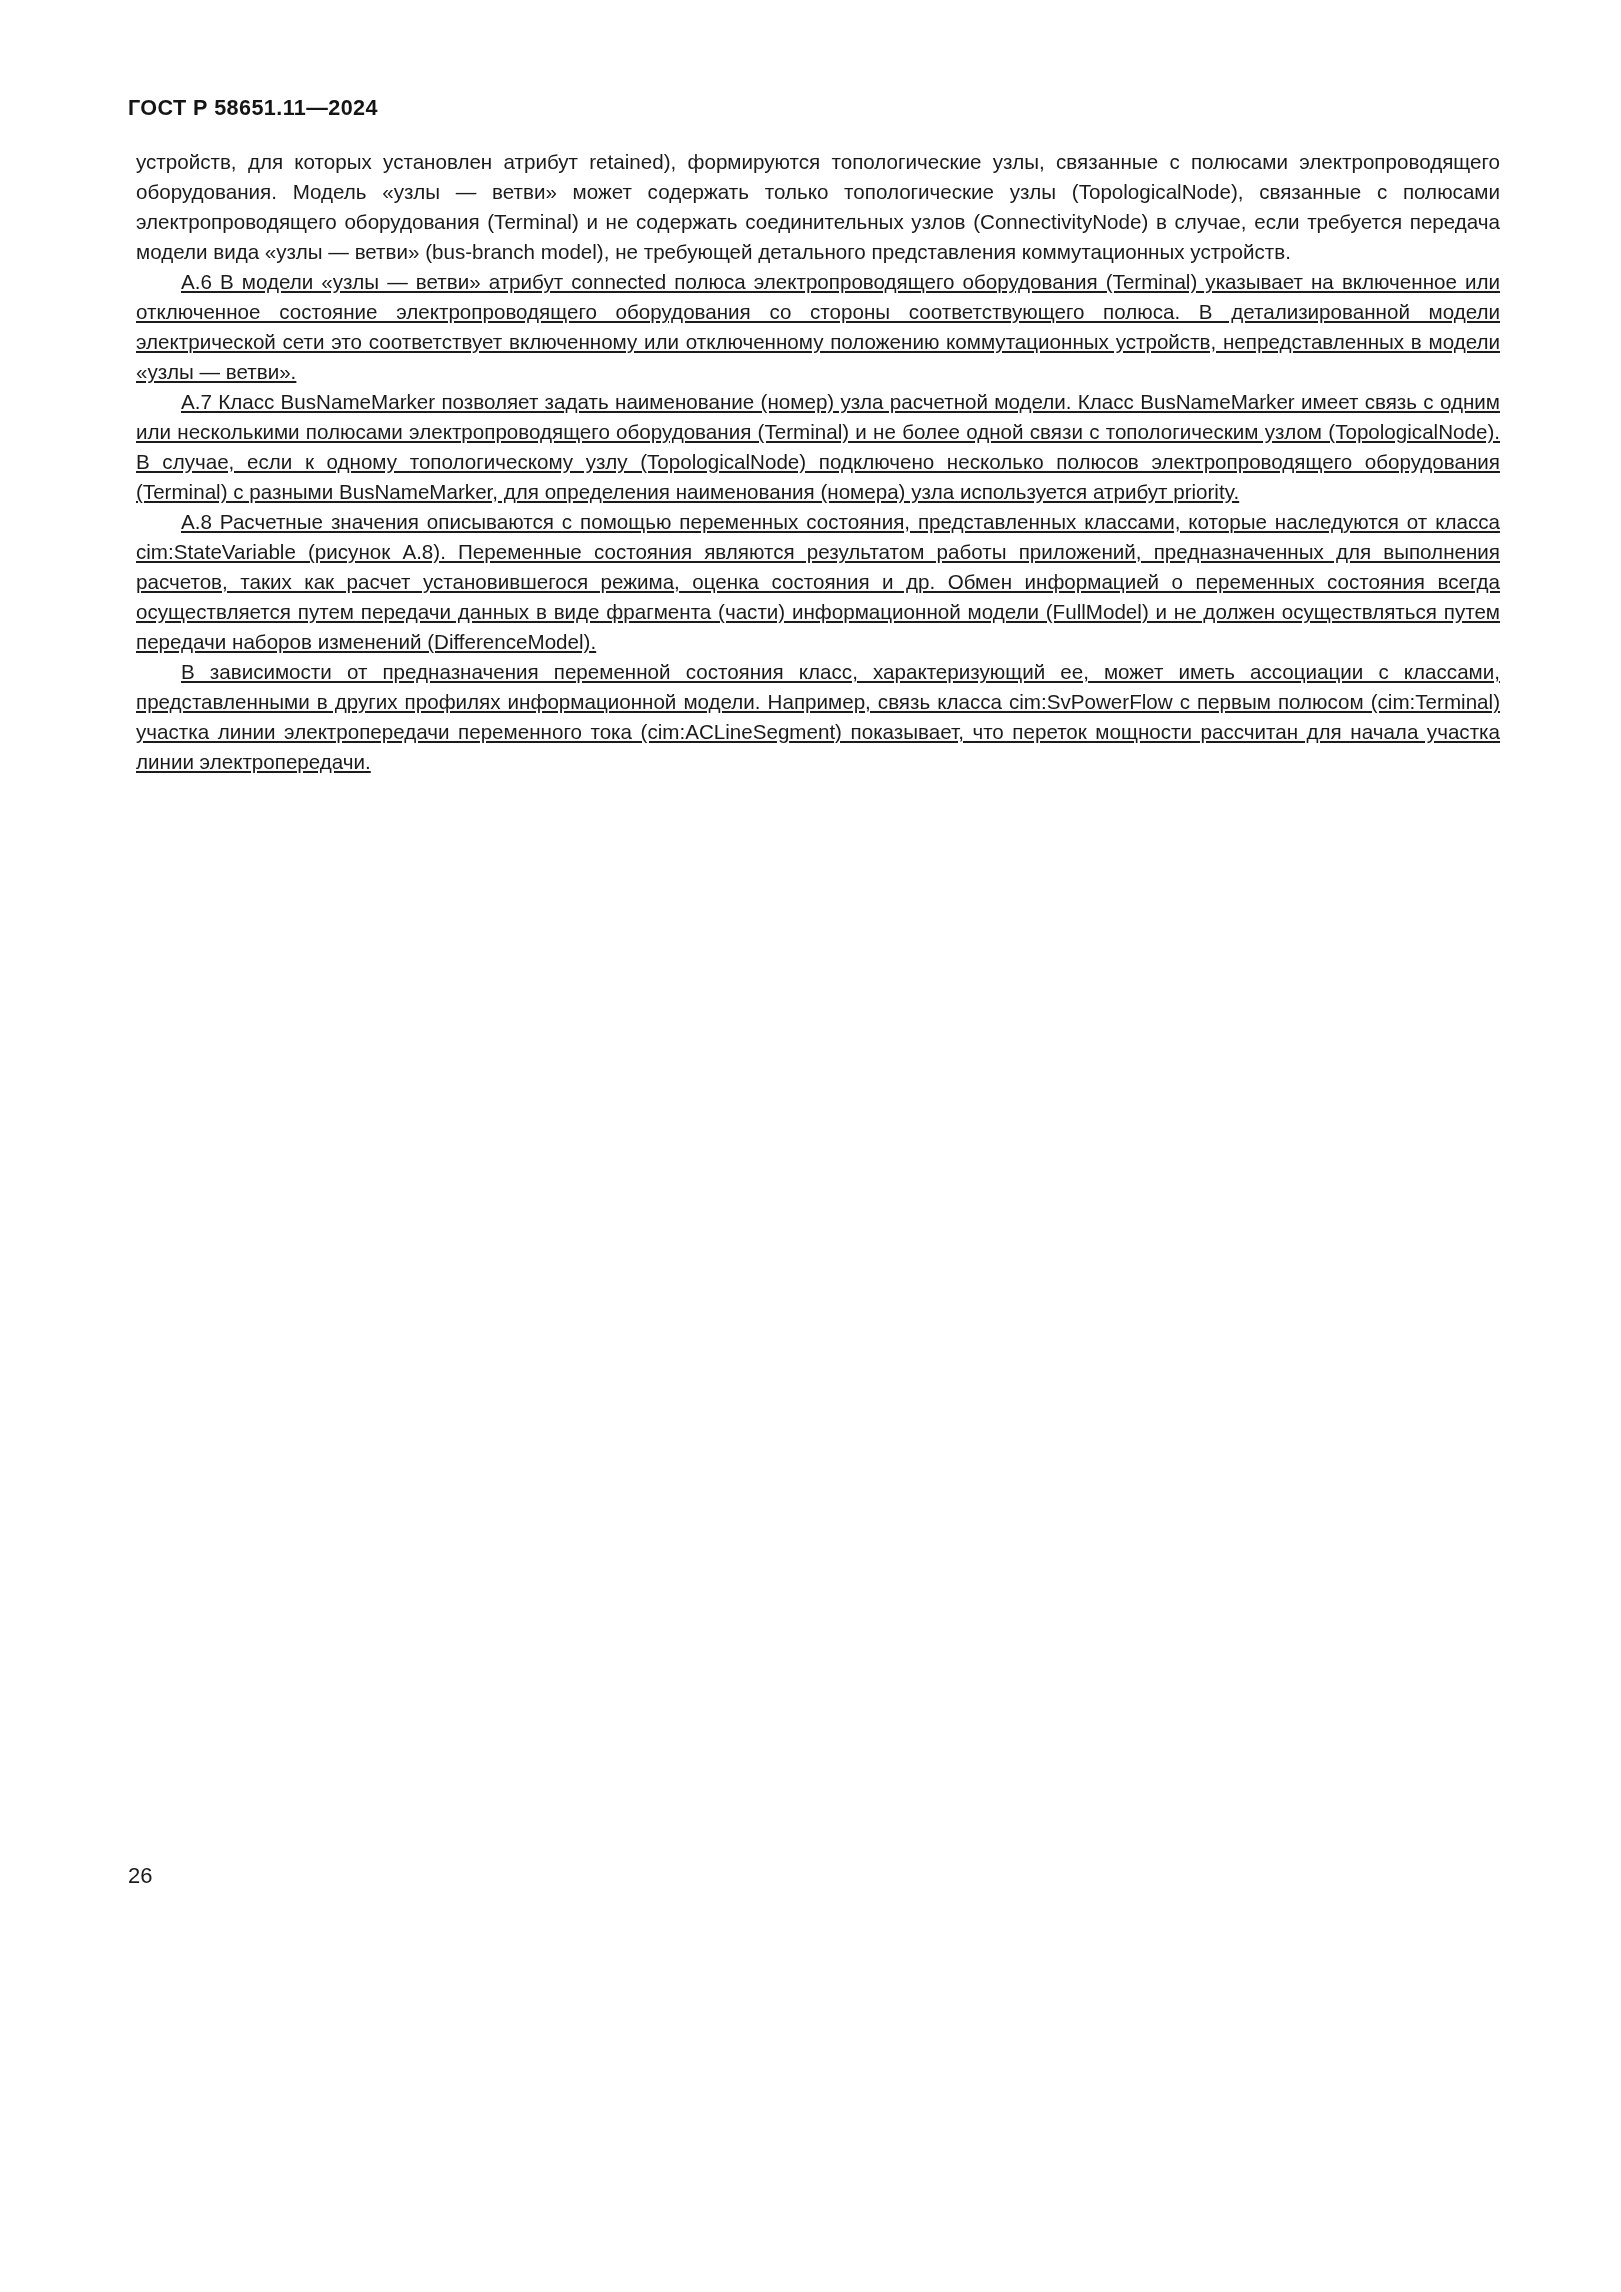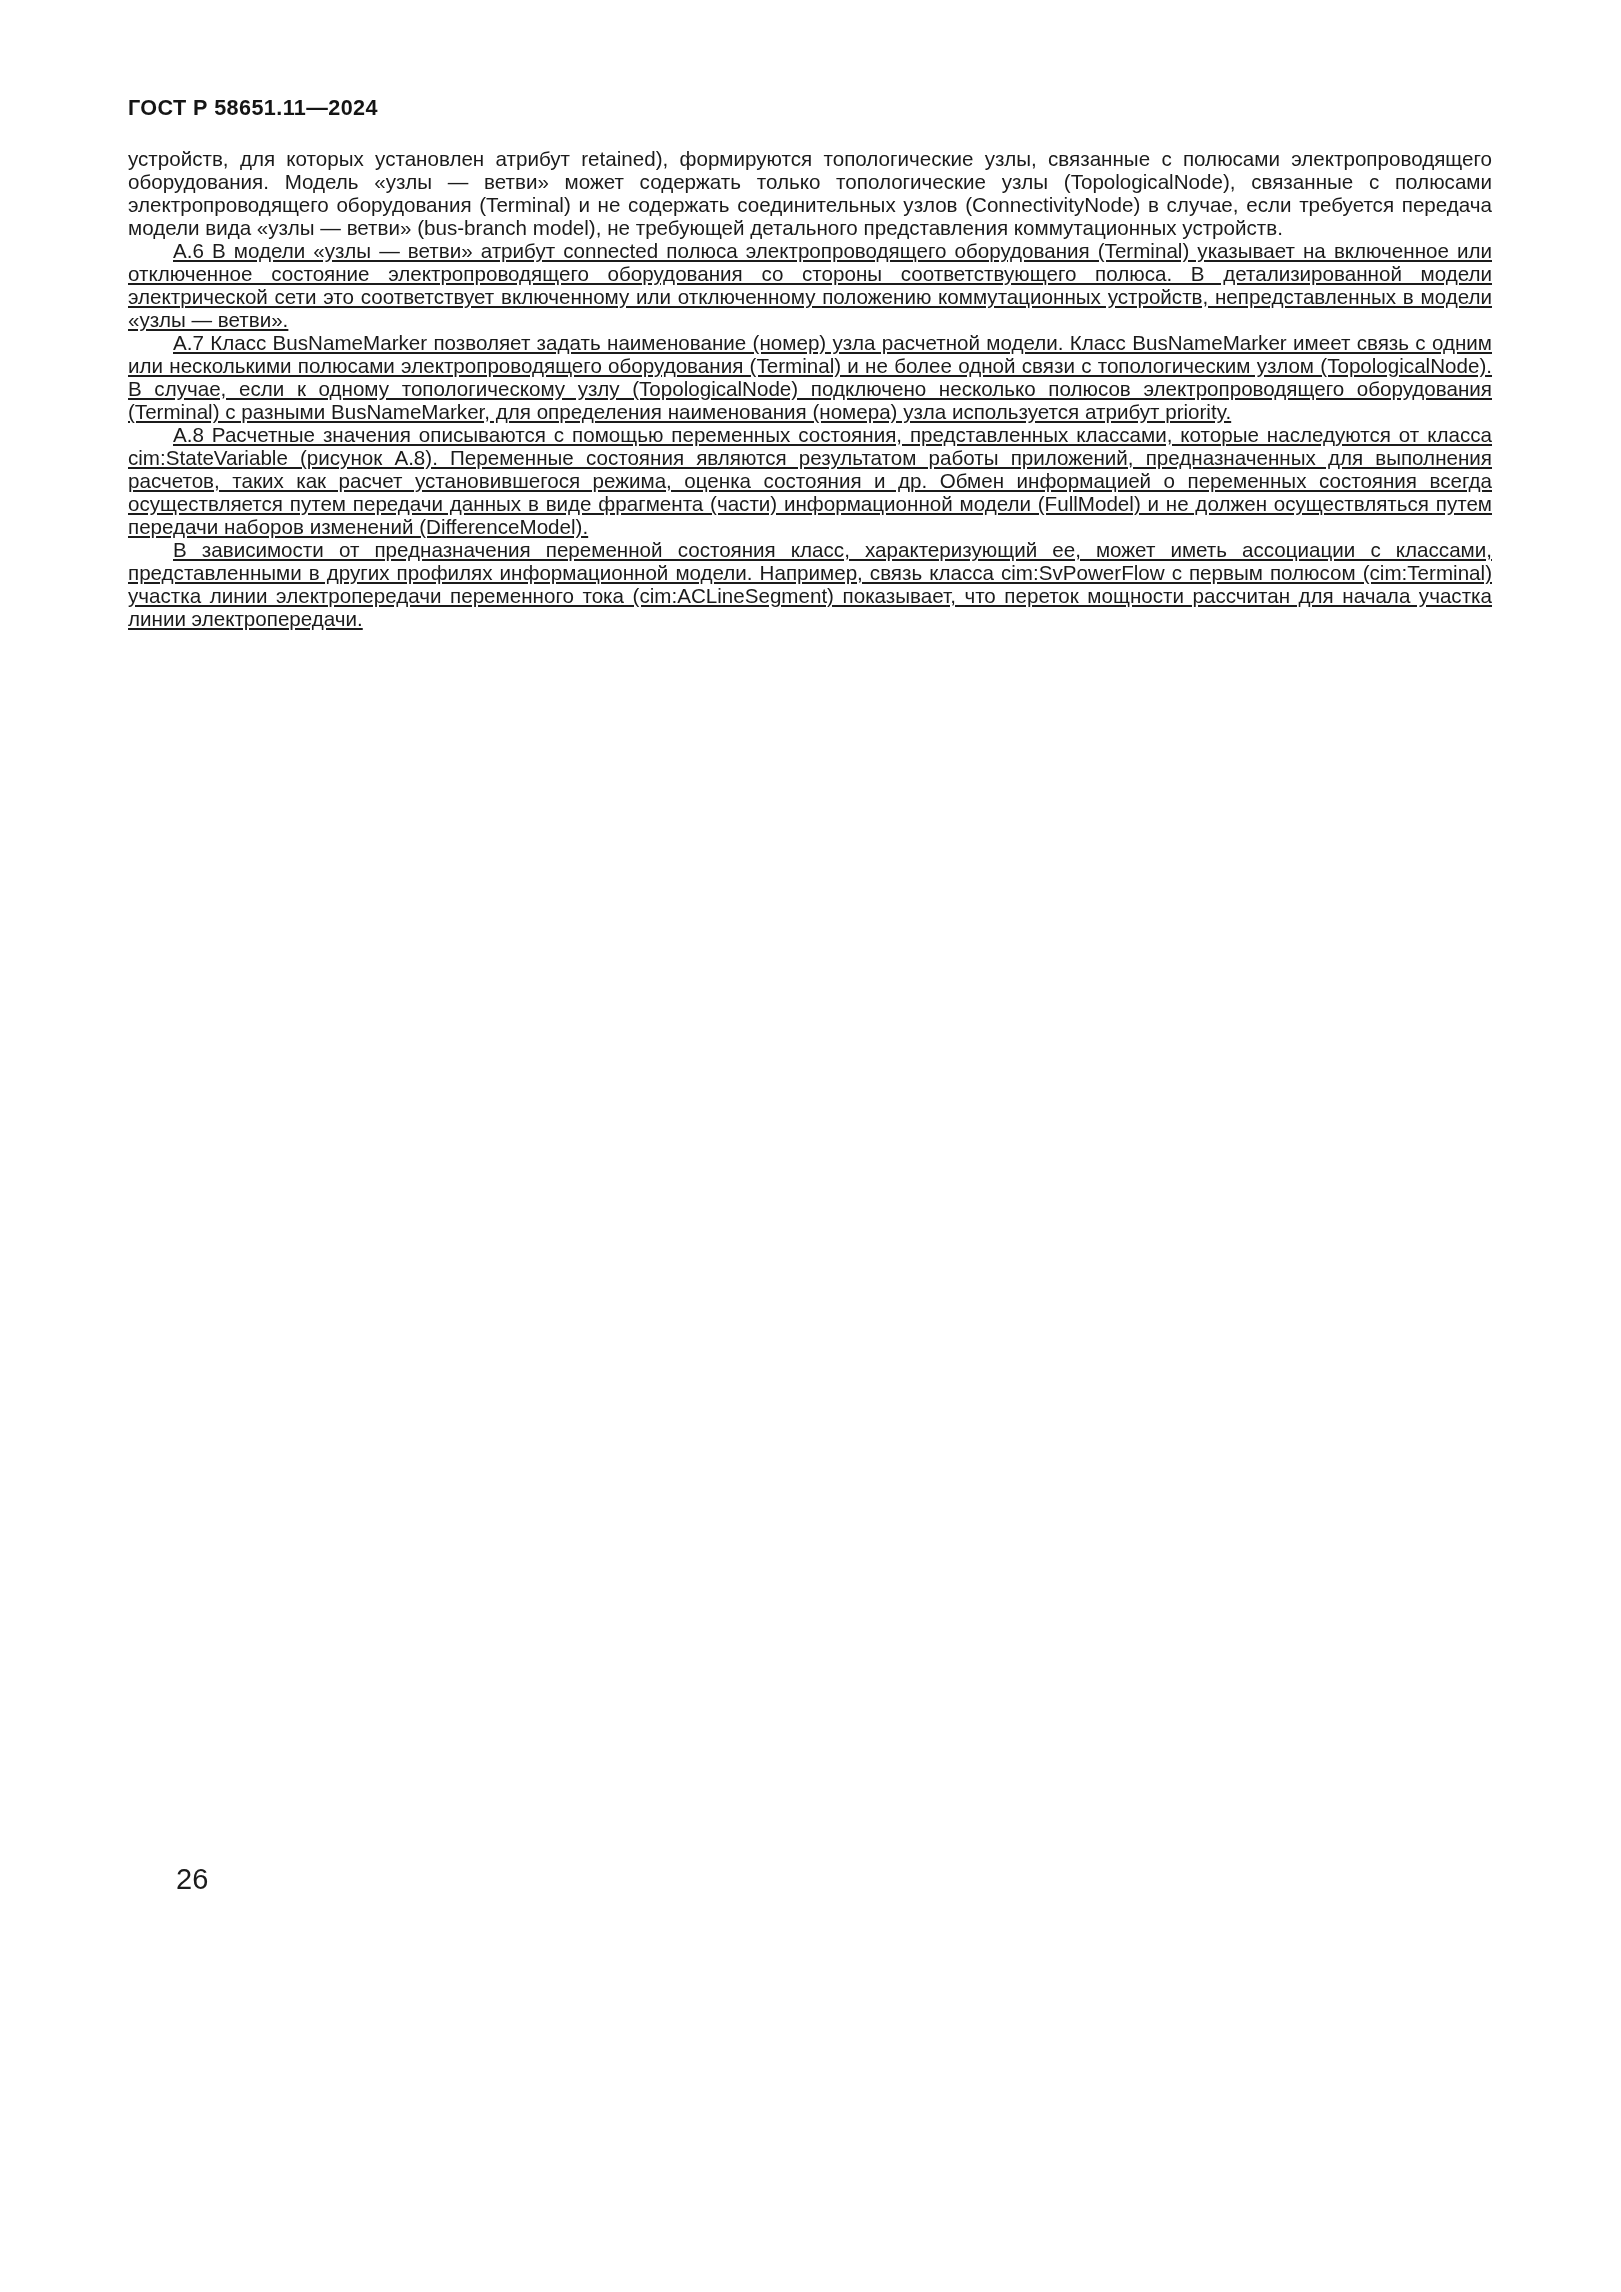--- a/index.html
+++ b/index.html
@@ -26,42 +26,41 @@
     left: 128px;
     top: 95px;
     font-size: 21.6px;
     font-weight: bold;
     letter-spacing: 0.4px;
     color: #151515;
     white-space: nowrap;
   }
   .content {
     position: absolute;
-    left: 128px;
+    left: 136px;
     top: 147px;
     width: 1364px;
     font-size: 20.6px;
-    line-height: 23px;
+    line-height: 30px;
     text-align: justify;
   }
   .content p {
     margin: 0;
     padding: 0;
   }
   .content p.indent {
     text-indent: 45px;
     text-decoration: underline;
   }
   .page-number {
     position: absolute;
     left: 128px;
     top: 1863px;
-    font-size: 29px;
+    font-size: 22px;
     color: #1b1b1b;
-    margin-left: 48px;
   }
 </style>
 </head>
 <body>
 
 <div class="page">
 
   <div class="doc-header">ГОСТ Р 58651.11—2024</div>
 
   <div class="content">

